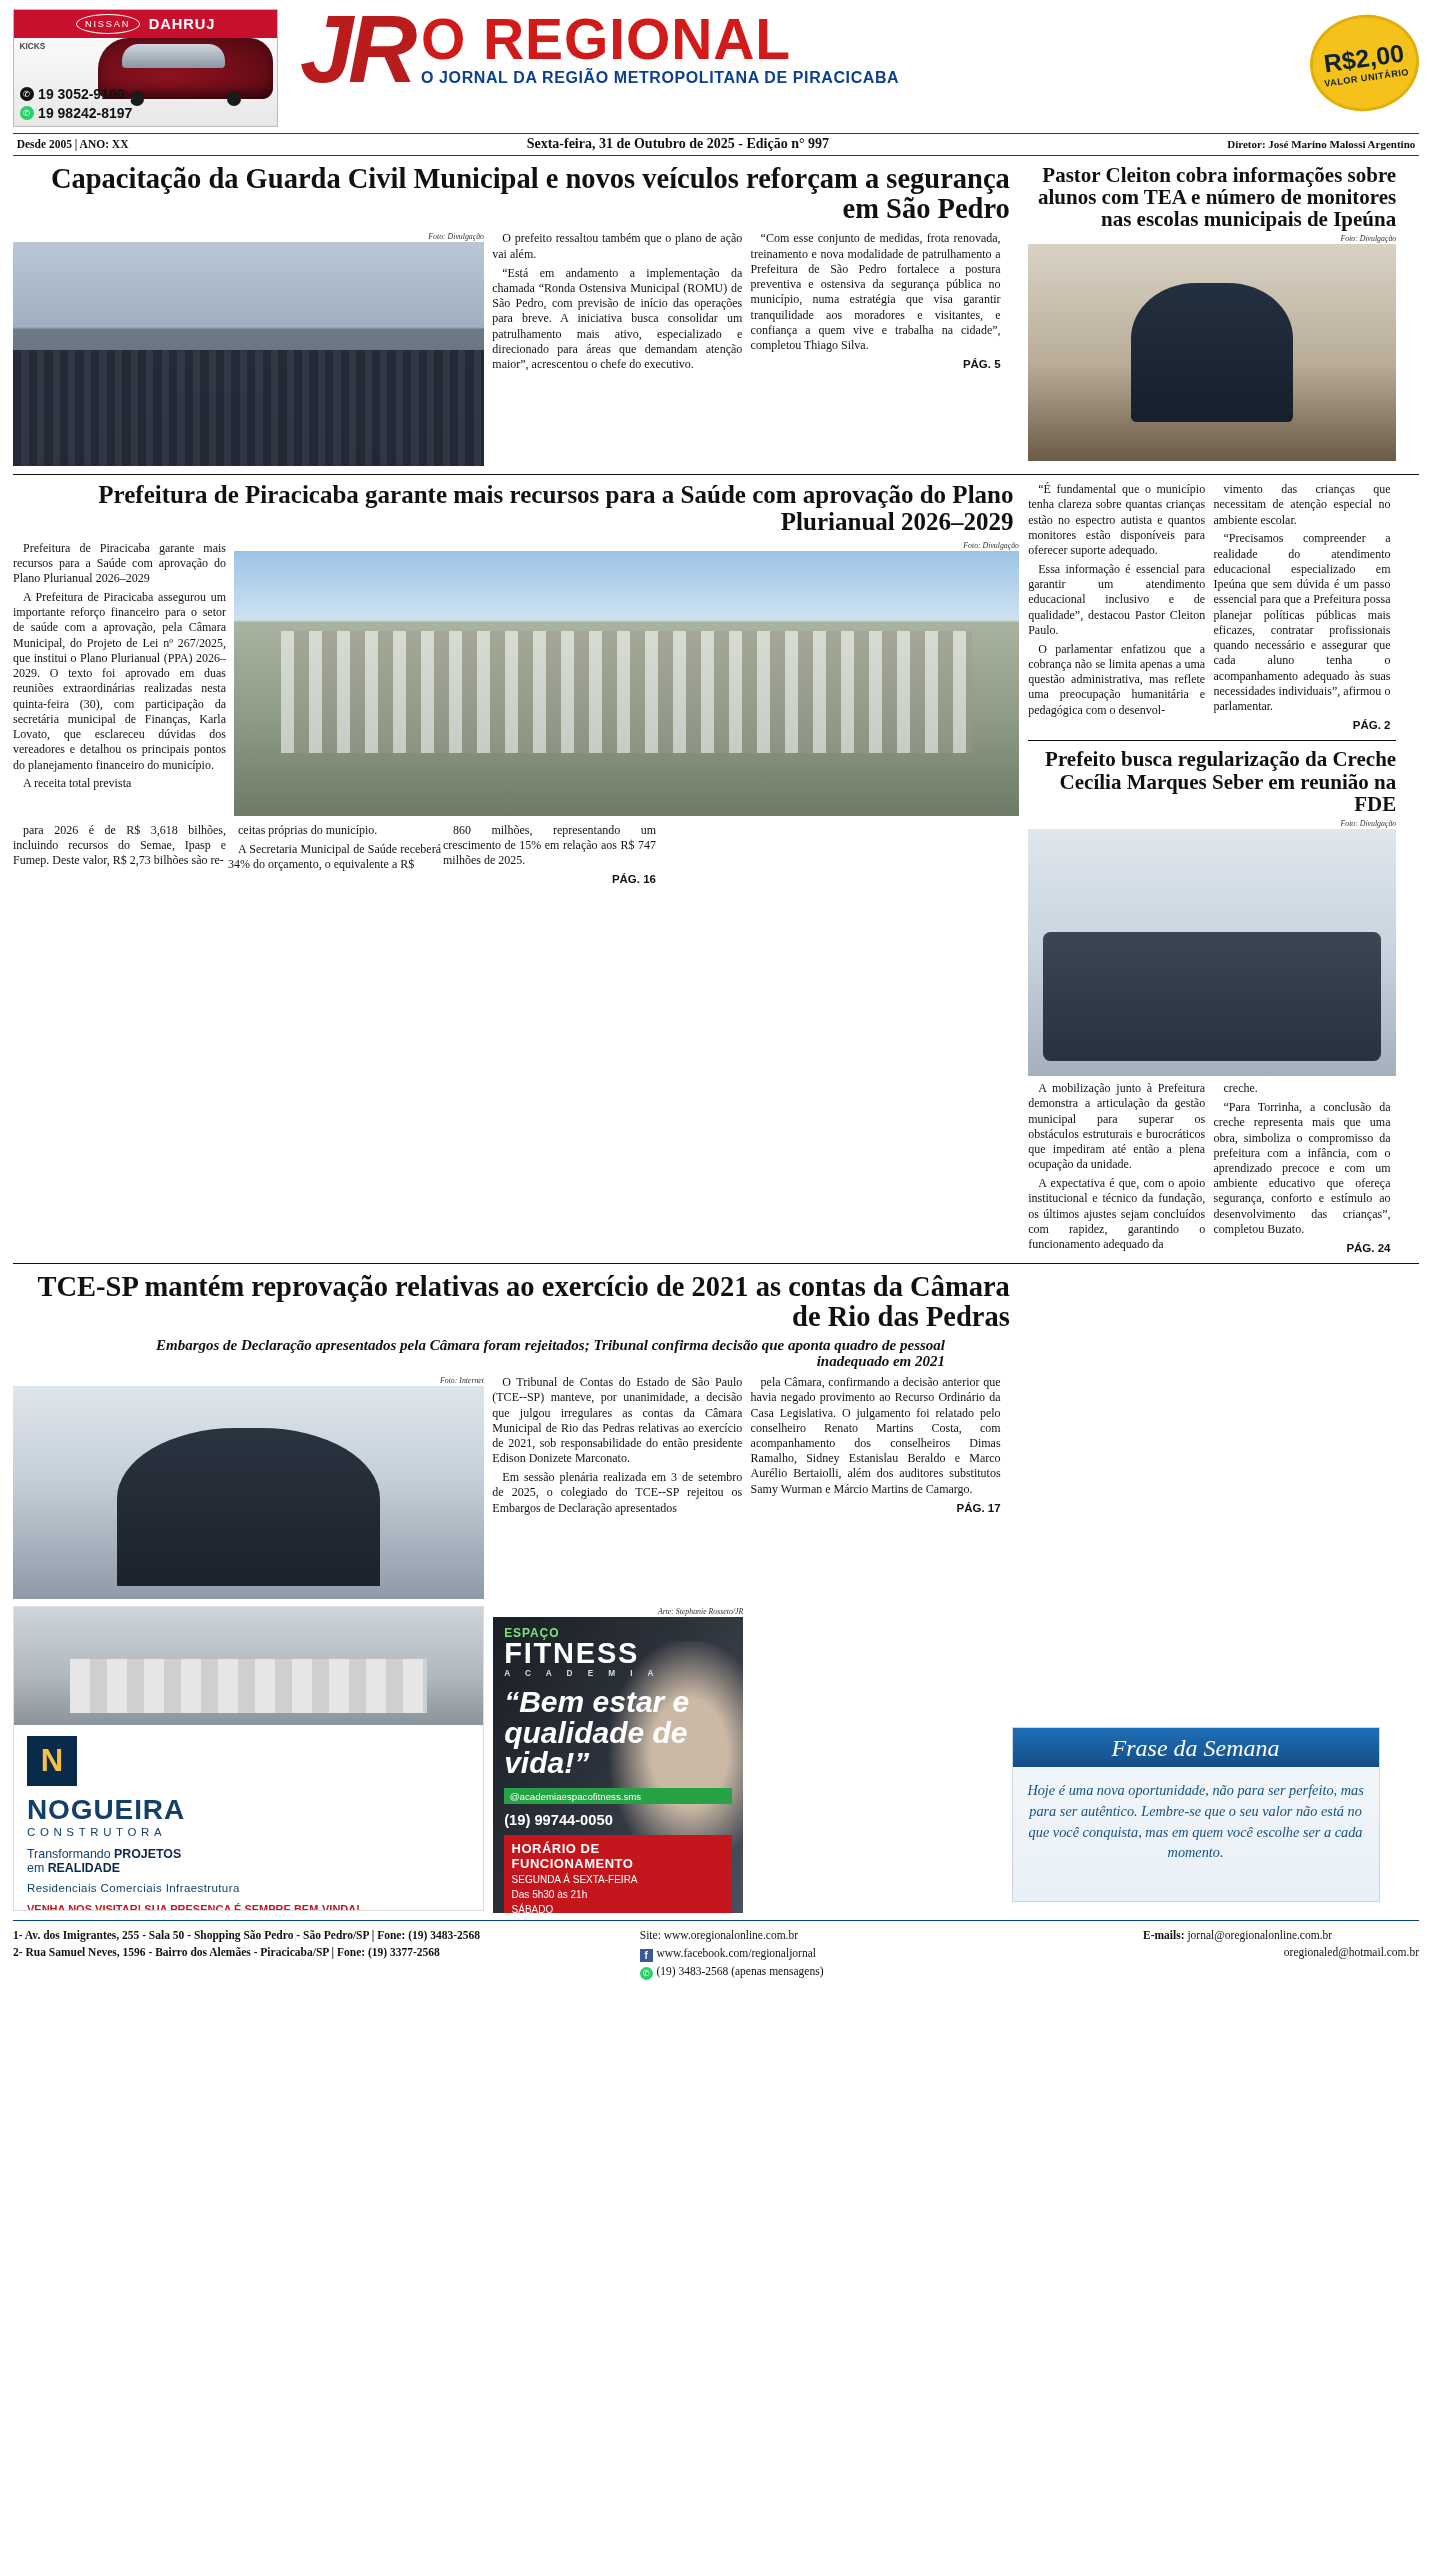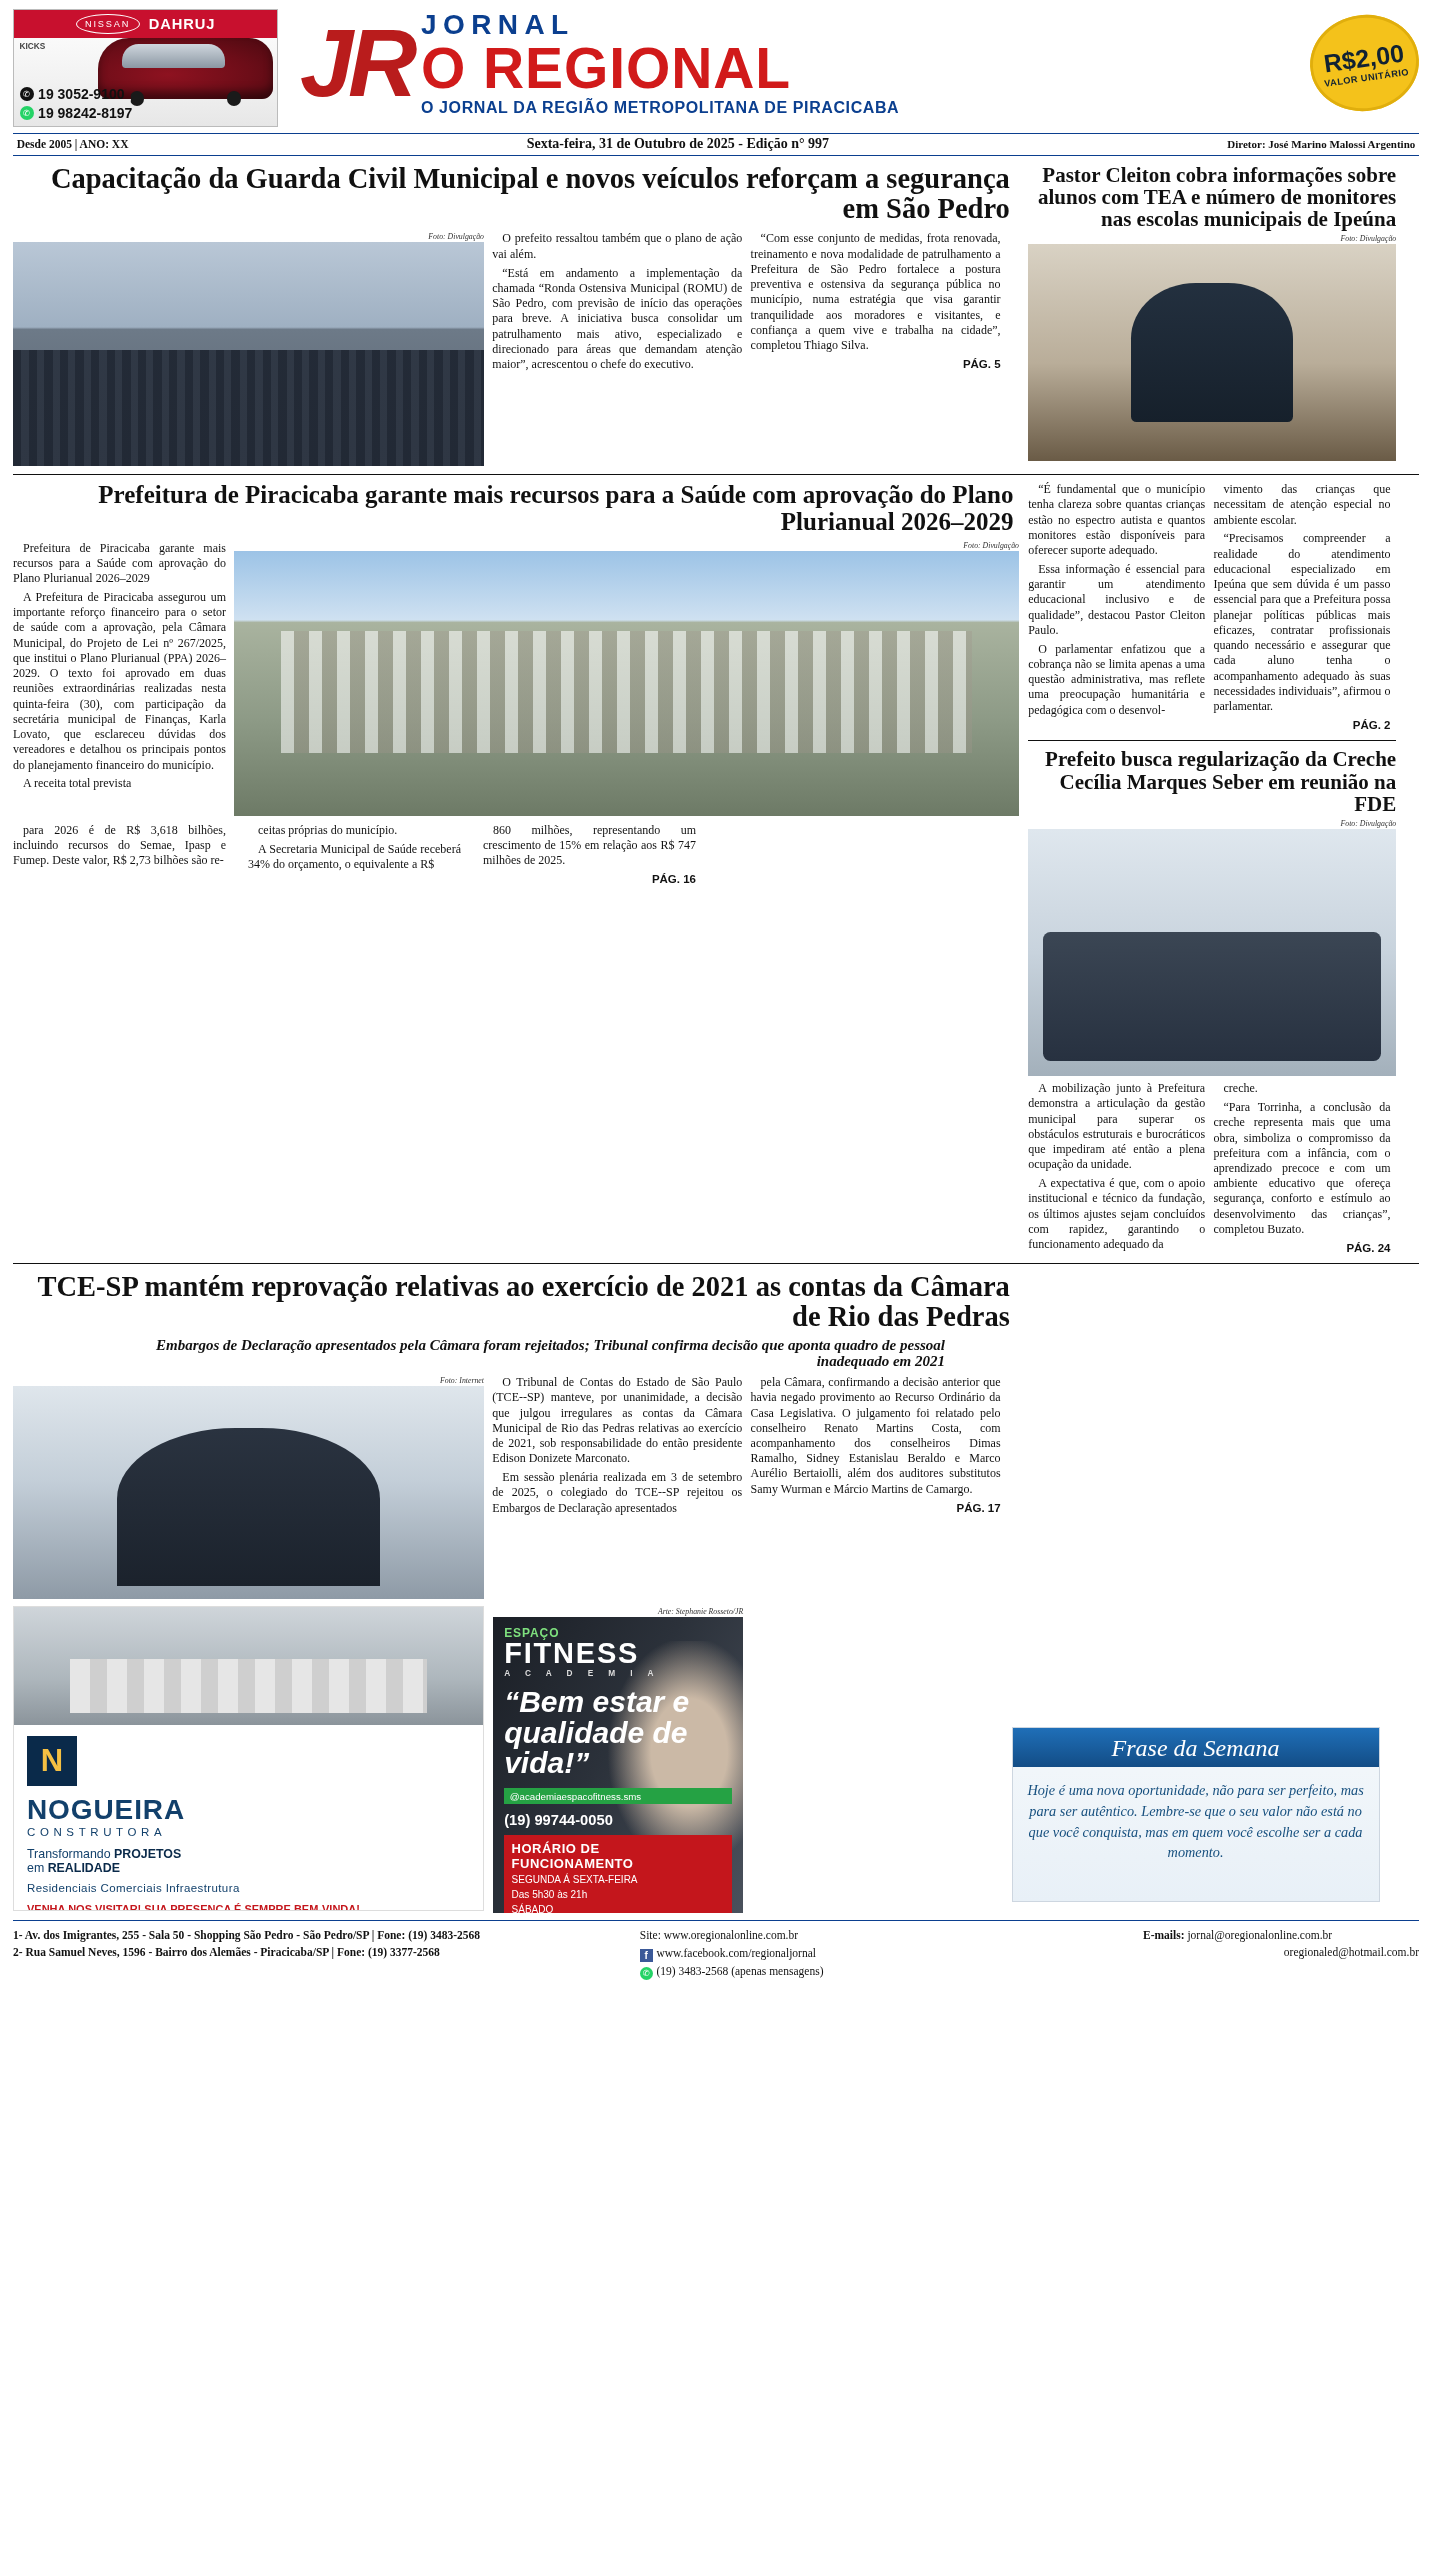--- a/index.html
+++ b/index.html
@@ -193,21 +193,20 @@
       </div>
       <div class="phone-row2">
         <span class="circ-icon wa">✆</span>
         <span class="phone-num">19 98242-8197</span>
       </div>
     </div>
 
     <div class="logo-block">
       <div class="jr-mark">JR</div>
       <div class="title-stack">
-        <div class="t-jornal">JORNAL</div>
         <div class="t-oregional">O REGIONAL</div>
         <div class="t-sub">O JORNAL DA REGIÃO METROPOLITANA DE PIRACICABA</div>
       </div>
     </div>
 
     <div class="price-seal">
       <div class="seal-circ">
         <div class="seal-price">R$2,00</div>
         <div class="seal-txt">VALOR UNITÁRIO</div>
       </div>
@@ -257,21 +256,21 @@
         <div style="width:213px;" class="col-text">
           <p>Prefeitura de Piracicaba garante mais recursos para a Saúde com aprovação do Plano Plurianual 2026–2029</p>
           <p>A Prefeitura de Piracicaba assegurou um importante reforço financeiro para o setor de saúde com a aprovação, pela Câmara Municipal, do Projeto de Lei nº 267/2025, que institui o Plano Plurianual (PPA) 2026–2029. O texto foi aprovado em duas reuniões extraordinárias realizadas nesta quinta-feira (30), com participação da secretária municipal de Finanças, Karla Lovato, que esclareceu dúvidas dos vereadores e detalhou os principais pontos do planejamento financeiro do município.</p>
           <p>A receita total prevista</p>
         </div>
         <div style="flex:1;">
           <div class="credit">Foto: Divulgação</div>
           <div class="photo ph-city" style="height:265px;"></div>
         </div>
       </div>
-      <div style="display:flex; gap:22px; margin-top:6.4px;">
+      <div style="display:flex; gap:2px; margin-top:6.4px;">
         <div style="width:213px;" class="col-text">
           <p>para 2026 é de R$ 3,618 bilhões, incluindo recursos do Semae, Ipasp e Fumep. Deste valor, R$ 2,73 bilhões são re-</p>
         </div>
         <div style="width:213px;" class="col-text">
           <p>ceitas próprias do município.</p>
           <p>A Secretaria Municipal de Saúde receberá 34% do orçamento, o equivalente a R$</p>
         </div>
         <div style="width:213px;" class="col-text">
           <p>860 milhões, representando um crescimento de 15% em relação aos R$ 747 milhões de 2025.</p>
           <span class="pag">PÁG. 16</span>

